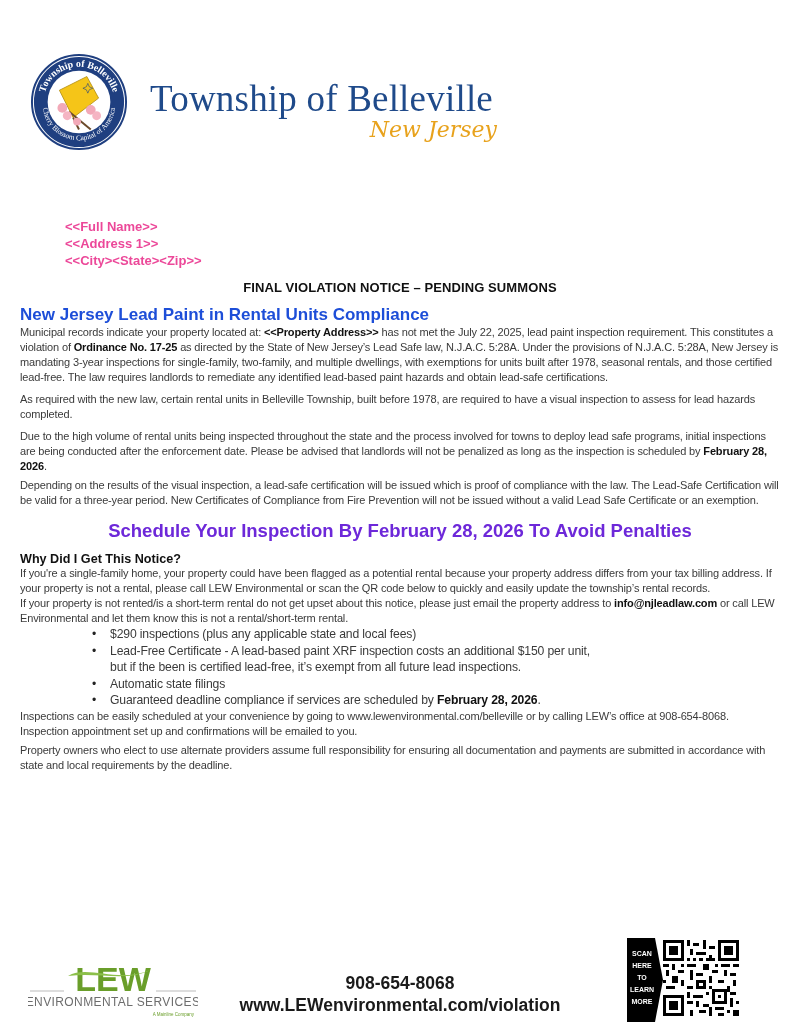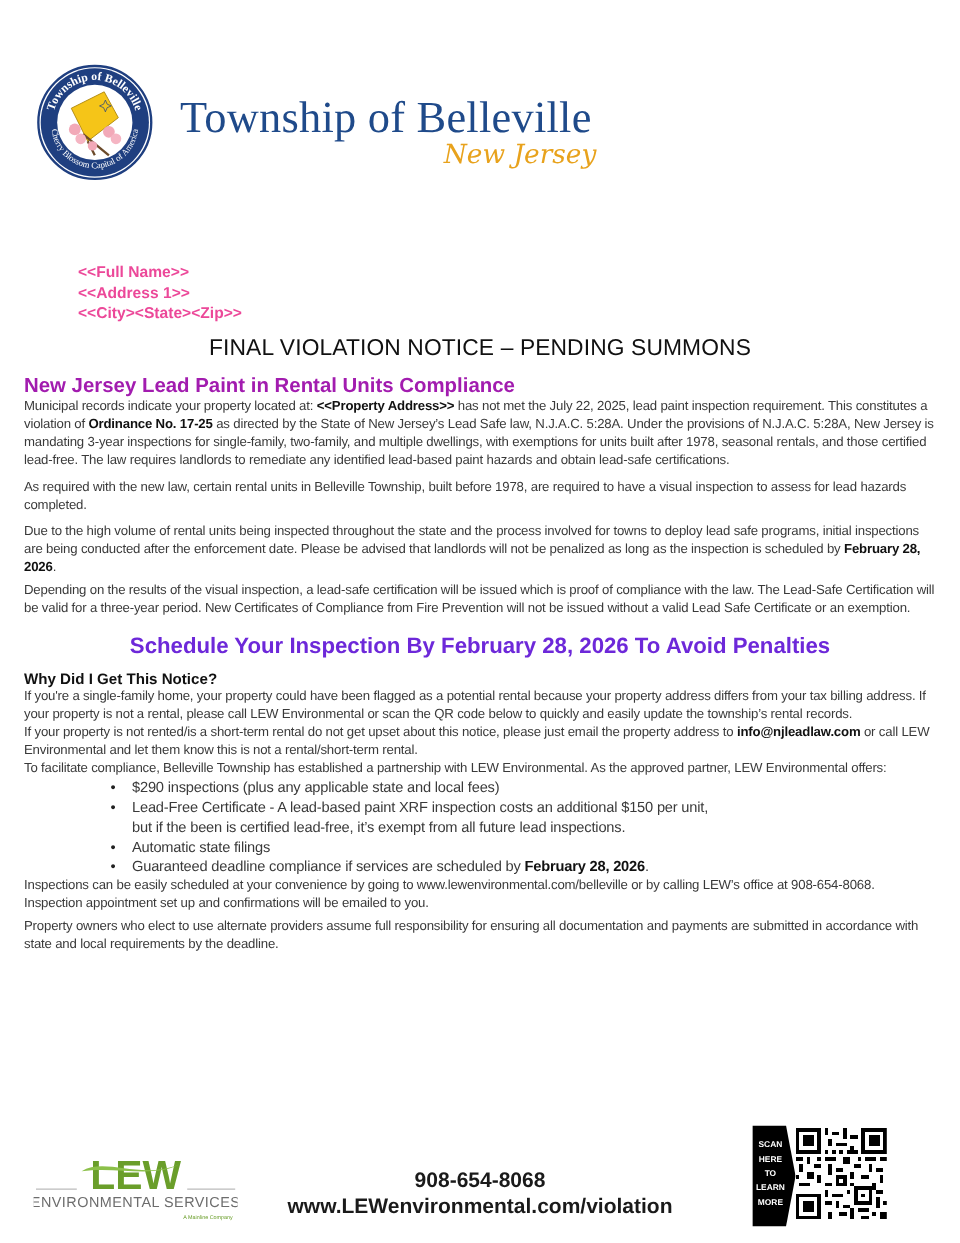--- a/index.html
+++ b/index.html
@@ -8,22 +8,22 @@
 
   .header { position: absolute; left: 30px; top: 52px; height: 100px; display: flex; align-items: center; }
   .seal { width: 98px; height: 98px; }
   .brand { margin-left: 22px; position: relative; top: -4px; }
   .brand-title { font-family: "Liberation Serif", "DejaVu Serif", serif; font-size: 37px; color: #1f4a8a; letter-spacing: 0.2px; white-space: nowrap; }
   .brand-sub { position: absolute; right: -4px; top: 40px; font-family: "DejaVu Serif", serif; font-style: italic; font-size: 22px; color: #e8a21c; white-space: nowrap; }
 
   .address { position: absolute; left: 65px; top: 218px; font-family: "Liberation Sans", sans-serif; font-weight: bold; font-size: 13px; line-height: 17px; color: #ec4899; }
 
   .content { position: absolute; left: 20px; top: 280px; width: 760px; }
-  .notice-title { text-align: center; font-family: "Liberation Sans", sans-serif; font-weight: normal; font-size: 19px; color: #111; letter-spacing: 0.1px; }
-  .section-title { margin-top: 10px; font-family: "Liberation Sans", sans-serif; font-weight: bold; font-size: 17px; color: #a21caf; }
+  .notice-title { text-align: center; font-family: "Liberation Sans", sans-serif; font-weight: bold; font-size: 13px; color: #111; letter-spacing: 0.1px; }
+  .section-title { margin-top: 10px; font-family: "Liberation Sans", sans-serif; font-weight: bold; font-size: 17px; color: #1d4ed8; }
   p { font-family: Liberation Sans, sans-serif; font-size: 11px; line-height: 15px; color: #3a3a3a; letter-spacing: -0.15px; }
   p b { color: #111; }
   .gap { margin-top: 7px; }
   .schedule-title { margin-top: 12px; text-align: center; font-family: "Liberation Sans", sans-serif; font-weight: bold; font-size: 18.5px; color: #6d28d9; }
   .sub-h { margin-top: 10px; font-family: "Liberation Sans", sans-serif; font-weight: bold; font-size: 12.6px; color: #111; }
   ul { list-style: none; margin-left: 70px; }
   ul li { position: relative; padding-left: 20px; font-family: "Liberation Sans", sans-serif; font-size: 12.2px; line-height: 16.6px; color: #3a3a3a; letter-spacing: -0.15px; }
   ul li::before { content: "\2022"; position: absolute; left: 2px; top: 0; color: #222; }
   ul li b { color: #111; }
 
@@ -84,21 +84,20 @@
   <p class="gap"><span>Due to the high volume of rental units being inspected throughout the state and the process involved for towns to deploy lead safe programs, initial inspections are being conducted after the enforcement date. Please be advised that landlords will not be penalized as long as the inspection is scheduled by </span><b>February 28, 2026</b><span>.</span></p>
 
   <p style="margin-top:4px">Depending on the results of the visual inspection, a lead-safe certification will be issued which is proof of compliance with the law. The Lead-Safe Certification will be valid for a three-year period. New Certificates of Compliance from Fire Prevention will not be issued without a valid Lead Safe Certificate or an exemption.</p>
 
   <div class="schedule-title">Schedule Your Inspection By February 28, 2026 To Avoid Penalties</div>
 
   <div class="sub-h">Why Did I Get This Notice?</div>
   <p>If you're a single-family home, your property could have been flagged as a potential rental because your property address differs from your tax billing address. If your property is not a rental, please call LEW Environmental or scan the QR code below to quickly and easily update the township’s rental records.</p>
   <p><span>If your property is not rented/is a short-term rental do not get upset about this notice, please just email the property address to </span><b>info@njleadlaw.com</b><span> or call LEW Environmental and let them know this is not a rental/short-term rental.</span></p>
 
-  <p>To facilitate compliance, Belleville Township has established a partnership with LEW Environmental. As the approved partner, LEW Environmental offers:</p>
   <ul>
     <li>$290 inspections (plus any applicable state and local fees)</li>
     <li><span>Lead-Free Certificate - A lead-based paint XRF inspection costs an additional $150 per unit,</span><br><span>but if the been is certified lead-free, it’s exempt from all future lead inspections.</span></li>
     <li>Automatic state filings</li>
     <li><span>Guaranteed deadline compliance if services are scheduled by </span><b>February 28, 2026</b><span>.</span></li>
   </ul>
   <p>Inspections can be easily scheduled at your convenience by going to www.lewenvironmental.com/belleville or by calling LEW’s office at 908-654-8068. Inspection appointment set up and confirmations will be emailed to you.</p>
   <p style="margin-top:4px">Property owners who elect to use alternate providers assume full responsibility for ensuring all documentation and payments are submitted in accordance with state and local requirements by the deadline.</p>
 </div>
 

